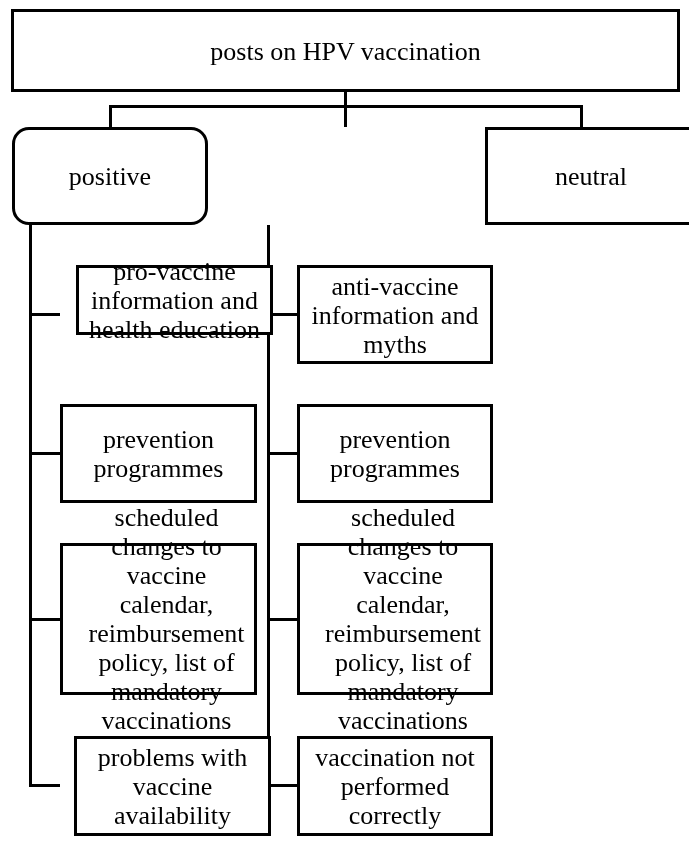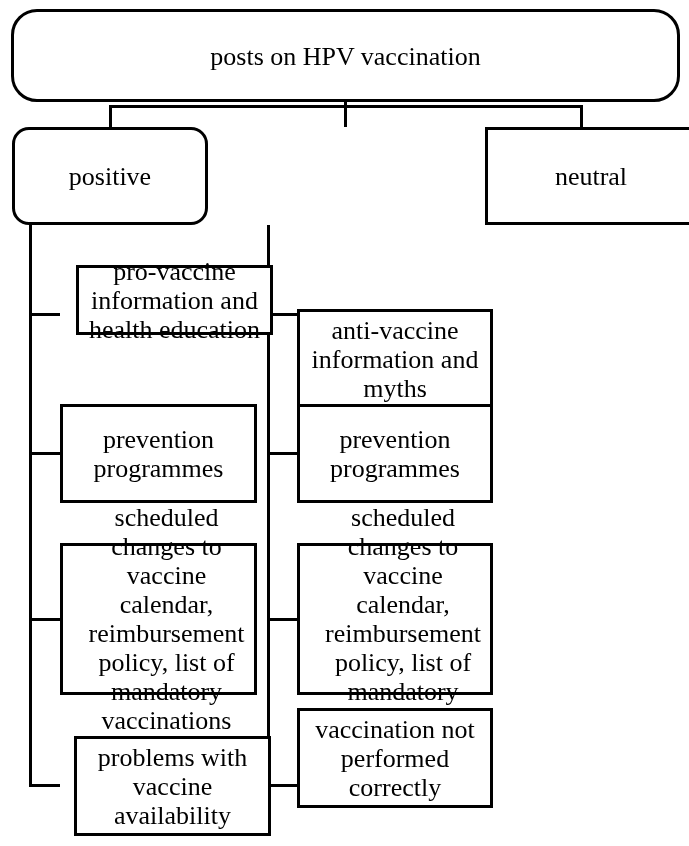--- a/index.html
+++ b/index.html
@@ -25,36 +25,36 @@
     top: 50%;
     transform: translateY(-50%);
     text-align: center;
     white-space: pre-line;
     font-size: 26px;
     line-height: 29px;
   }
   .line { position: absolute; background: #000000; }
 
   
-  #box-root     { left: 11px;  top: 9px;   width: 669px; height: 93px; border-radius: 26px; }
+  #box-root     { left: 11px;  top: 9px;   width: 669px; height: 83px; }
   #box-positive { left: 12px;  top: 127px; width: 196px; height: 98px; border-radius: 17px; }
   #box-negative { left: 248px; top: 127px; width: 196px; height: 98px; }
   #box-neutral  { left: 485px; top: 127px; width: 212px; height: 98px; }
 
   
   #box-p1 { left: 76px; top: 265px; width: 197px; height: 70px; }
   #box-p2 { left: 60px; top: 404px; width: 197px; height: 99px; }
   #box-p3 { left: 60px; top: 543px; width: 197px; height: 152px; }
   #box-p4 { left: 74px; top: 736px; width: 197px; height: 100px; }
 
   
-  #box-n1 { left: 297px; top: 265px; width: 196px; height: 99px; margin-top: 44px; }
+  #box-n1 { left: 297px; top: 265px; width: 196px; height: 99px; }
   #box-n2 { left: 297px; top: 404px; width: 196px; height: 99px; }
   #box-n3 { left: 297px; top: 543px; width: 196px; height: 152px; }
-  #box-n4 { left: 297px; top: 708px; width: 196px; height: 100px; }
+  #box-n4 { left: 297px; top: 736px; width: 196px; height: 100px; }
 
   
   #box-p3 .label, #box-n3 .label { overflow: visible; margin-left: 16px; }
 
   
   #ln-root-v   { left: 344px; top: 86px;  width: 3px;   height: 41px; }
   #ln-branch-h { left: 109px; top: 105px; width: 474px; height: 3px; }
   #ln-stub-pos { left: 109px; top: 105px; width: 3px;   height: 22px; }
   #ln-stub-neu { left: 580px; top: 105px; width: 3px;   height: 22px; }
 

